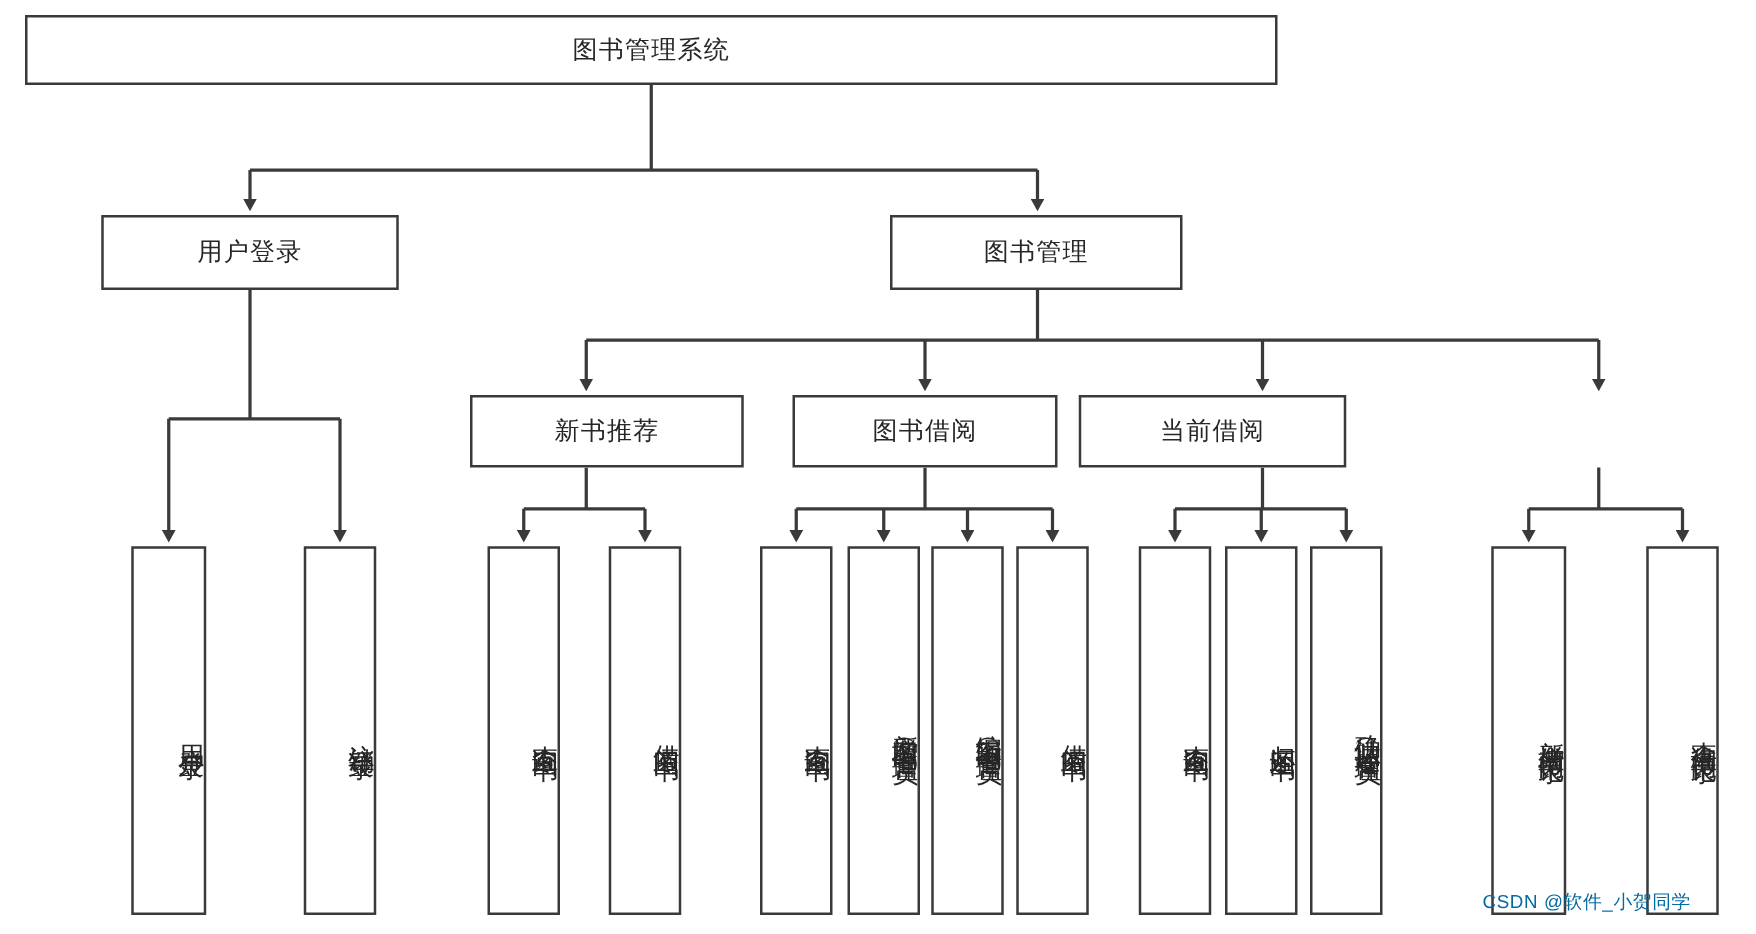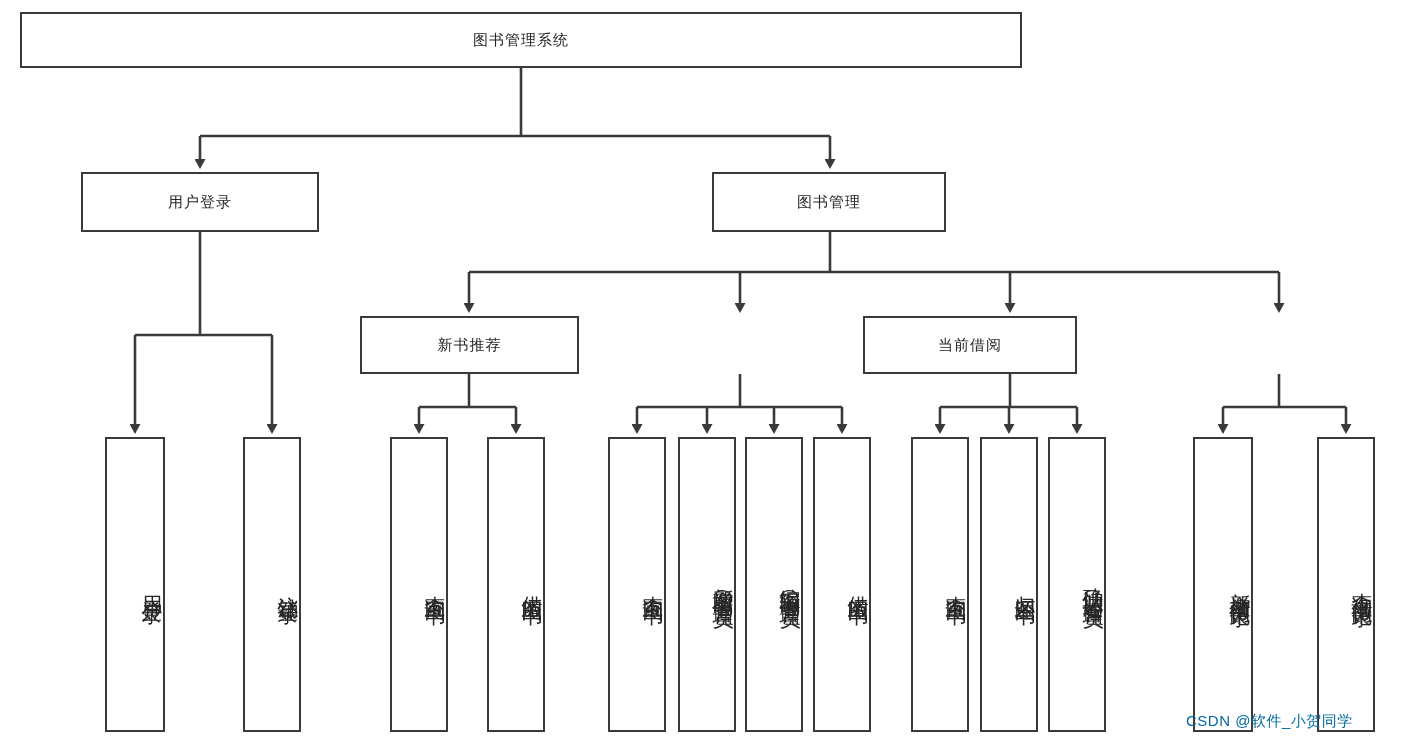--- a/index.html
+++ b/index.html
@@ -19,21 +19,21 @@
     position: absolute;
     box-sizing: border-box;
     border: 2.5px solid #3a3a3a;
     background: #ffffff;
     display: flex;
     align-items: center;
     justify-content: center;
     color: #262626;
   }
   .node.horiz {
-    font-size: 15px;
+    font-size: 20px;
     letter-spacing: 1px;
     line-height: 1.2;
   }
   .node.vert {
     writing-mode: vertical-rl;
     text-orientation: upright;
     font-size: 21px;
     letter-spacing: 3px;
     padding-top: 6px;
     padding-bottom: 6px;
@@ -113,21 +113,22 @@
       <path d="M1223,407 L1223,425" marker-end="url(#arrow)"></path>
       <path d="M1346,407 L1346,425" marker-end="url(#arrow)"></path>
     </g>
   </svg>
 
   <div class="node horiz" id="node-root" style="left: 20px; top: 12px; width: 1002px; height: 56px;">图书管理系统</div>
 
   <div class="node horiz" id="node-l2-0" style="left: 81px; top: 172px; width: 238px; height: 60px;">用户登录</div>
   <div class="node horiz" id="node-l2-1" style="left: 712px; top: 172px; width: 234px; height: 60px;">图书管理</div>
 
-  <div class="node horiz" id="node-l3-0" style="left: 360px; top: 316px; width: 219px; height: 58px;">新书推荐</div>
+  <div class="node horiz" id="node-l3-0" style="left: 376px; top: 316px; width: 219px; height: 58px;">新书推荐</div>
+  <div class="node horiz" id="node-l3-1" style="left: 634px; top: 316px; width: 212px; height: 58px;">图书借阅</div>
   <div class="node horiz" id="node-l3-2" style="left: 863px; top: 316px; width: 214px; height: 58px;">当前借阅</div>
 
   <div class="node vert" id="node-leaf-0" style="left: 105px; top: 437px; width: 60px; height: 295px;">用户登录</div>
   <div class="node vert" id="node-leaf-1" style="left: 243px; top: 437px; width: 58px; height: 295px;">注销登录</div>
   <div class="node vert" id="node-leaf-2" style="left: 390px; top: 437px; width: 58px; height: 295px;">查询图书</div>
   <div class="node vert" id="node-leaf-3" style="left: 487px; top: 437px; width: 58px; height: 295px;">借阅图书</div>
   <div class="node vert" id="node-leaf-4" style="left: 608px; top: 437px; width: 58px; height: 295px;">查询图书</div>
   <div class="node vert" id="node-leaf-5" style="left: 678px; top: 437px; width: 58px; height: 295px;">新增图书（管理员）</div>
   <div class="node vert" id="node-leaf-6" style="left: 745px; top: 437px; width: 58px; height: 295px;">编辑图书（管理员）</div>
   <div class="node vert" id="node-leaf-7" style="left: 813px; top: 437px; width: 58px; height: 295px;">借阅图书</div>

